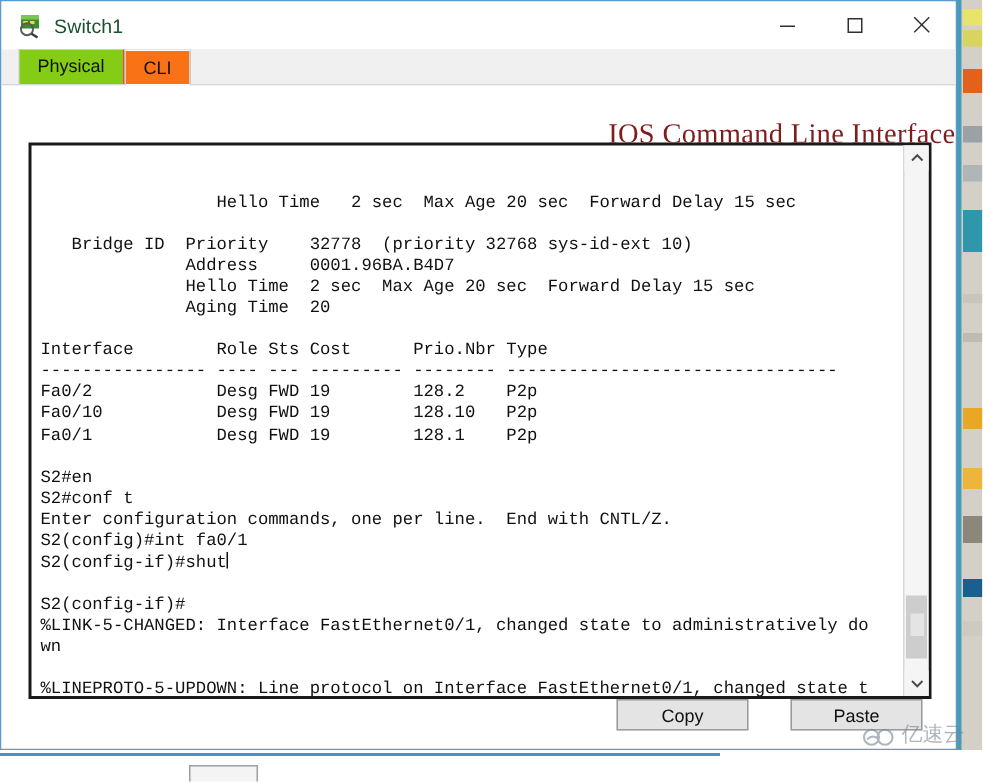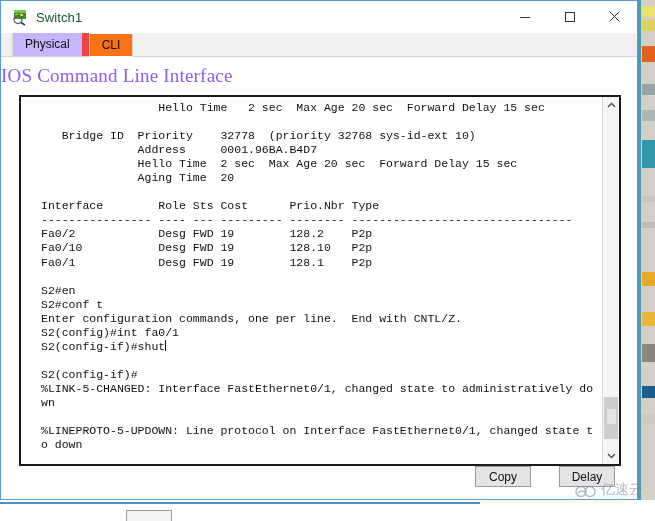--- a/index.html
+++ b/index.html
@@ -112,23 +112,23 @@
     align-items: flex-end;
     padding-left: 11px;
     box-sizing: border-box;
   }
   .tab {
     height: 23px;
     line-height: 23px;
     padding: 0 12px;
     font-size: 12px;
     color: #101010;
-    background: #c4b5fd;
+    background: #84cc16;
     border-left: 1px solid #dcdcdc;
-    border-right: 7px solid #ef4444;
+    border-right: 1px solid #ef4444;
     box-sizing: border-box;
     position: relative;
   }
   .tab.active {
     background: #f97316;
     border-left: 1px solid #d0d0d0;
     border-right: 1px solid #d0d0d0;
     border-top: 1px solid #ffffff;
     z-index: 2;
   }
@@ -146,45 +146,46 @@
   }
 
   
   #win-body {
     position: relative;
     height: 442px;
     background: #ffffff;
   }
 
   #cli-heading {
-    text-align: left;
+    text-align: right;
     font-family: "Liberation Serif", serif;
     font-size: 19px;
-    color: #8b5cf6;
-    padding-top: 8px;
+    color: #7f1d1d;
+    padding-top: 22px;
     letter-spacing: .2px;
   }
 
   
   #terminal-wrap {
     position: absolute;
     left: 18px;
     top: 38px;
     width: 602px;
     height: 371px;
     border: 2px solid #1a1a1a;
     box-sizing: border-box;
     background: #ffffff;
     display: flex;
   }
   #terminal {
     flex: 1;
-    padding: 4px 2px 2px 20px;
+    padding: 4px 2px 2px 6px;
     overflow: hidden;
     box-sizing: border-box;
+    margin-top: 28px;
   }
   #terminal pre {
     margin: 0;
     font-family: "Liberation Mono", "DejaVu Sans Mono", monospace;
     font-size: 11.5px;
     line-height: 14.05px;
     color: #111111;
     white-space: pre;
     letter-spacing: 0px;
   }
@@ -231,21 +232,21 @@
 
   
   #btn-row {
     position: absolute;
     right: 22px;
     bottom: 12px;
     display: flex;
     gap: 28px;
   }
   .gbtn {
-    width: 56px;
+    width: 88px;
     height: 21px;
     background: #e4e4e4;
     border: 1px solid #9a9a9a;
     font-family: "Liberation Sans", sans-serif;
     font-size: 12px;
     color: #111;
     display: flex;
     align-items: center;
     justify-content: center;
     box-sizing: border-box;
@@ -401,21 +402,21 @@
           <div class="sb-arrow" id="sb-down">
             <svg width="9" height="7" viewBox="0 0 9 7">
                 <polyline points="1,2 4.5,5.5 8,2" fill="none" stroke="#4a4a4a" stroke-width="1.3"></polyline>
               </svg>
           </div>
         </div>
       </div>
 
       <div id="btn-row">
         <div class="gbtn">Copy</div>
-        <div class="gbtn">Delay</div>
+        <div class="gbtn">Paste</div>
       </div>
 
     </div>
   </div>
 
   <div id="watermark">
     <svg width="22" height="15" viewBox="0 0 22 15">
       <circle cx="6" cy="7.5" r="5" fill="none" stroke="#7b8a99" stroke-width="1.4"></circle>
       <circle cx="15" cy="7.5" r="5" fill="none" stroke="#7b8a99" stroke-width="1.4"></circle>
       <path d="M3 9 q4 -4 8 0" fill="none" stroke="#7b8a99" stroke-width="1.2"></path>

